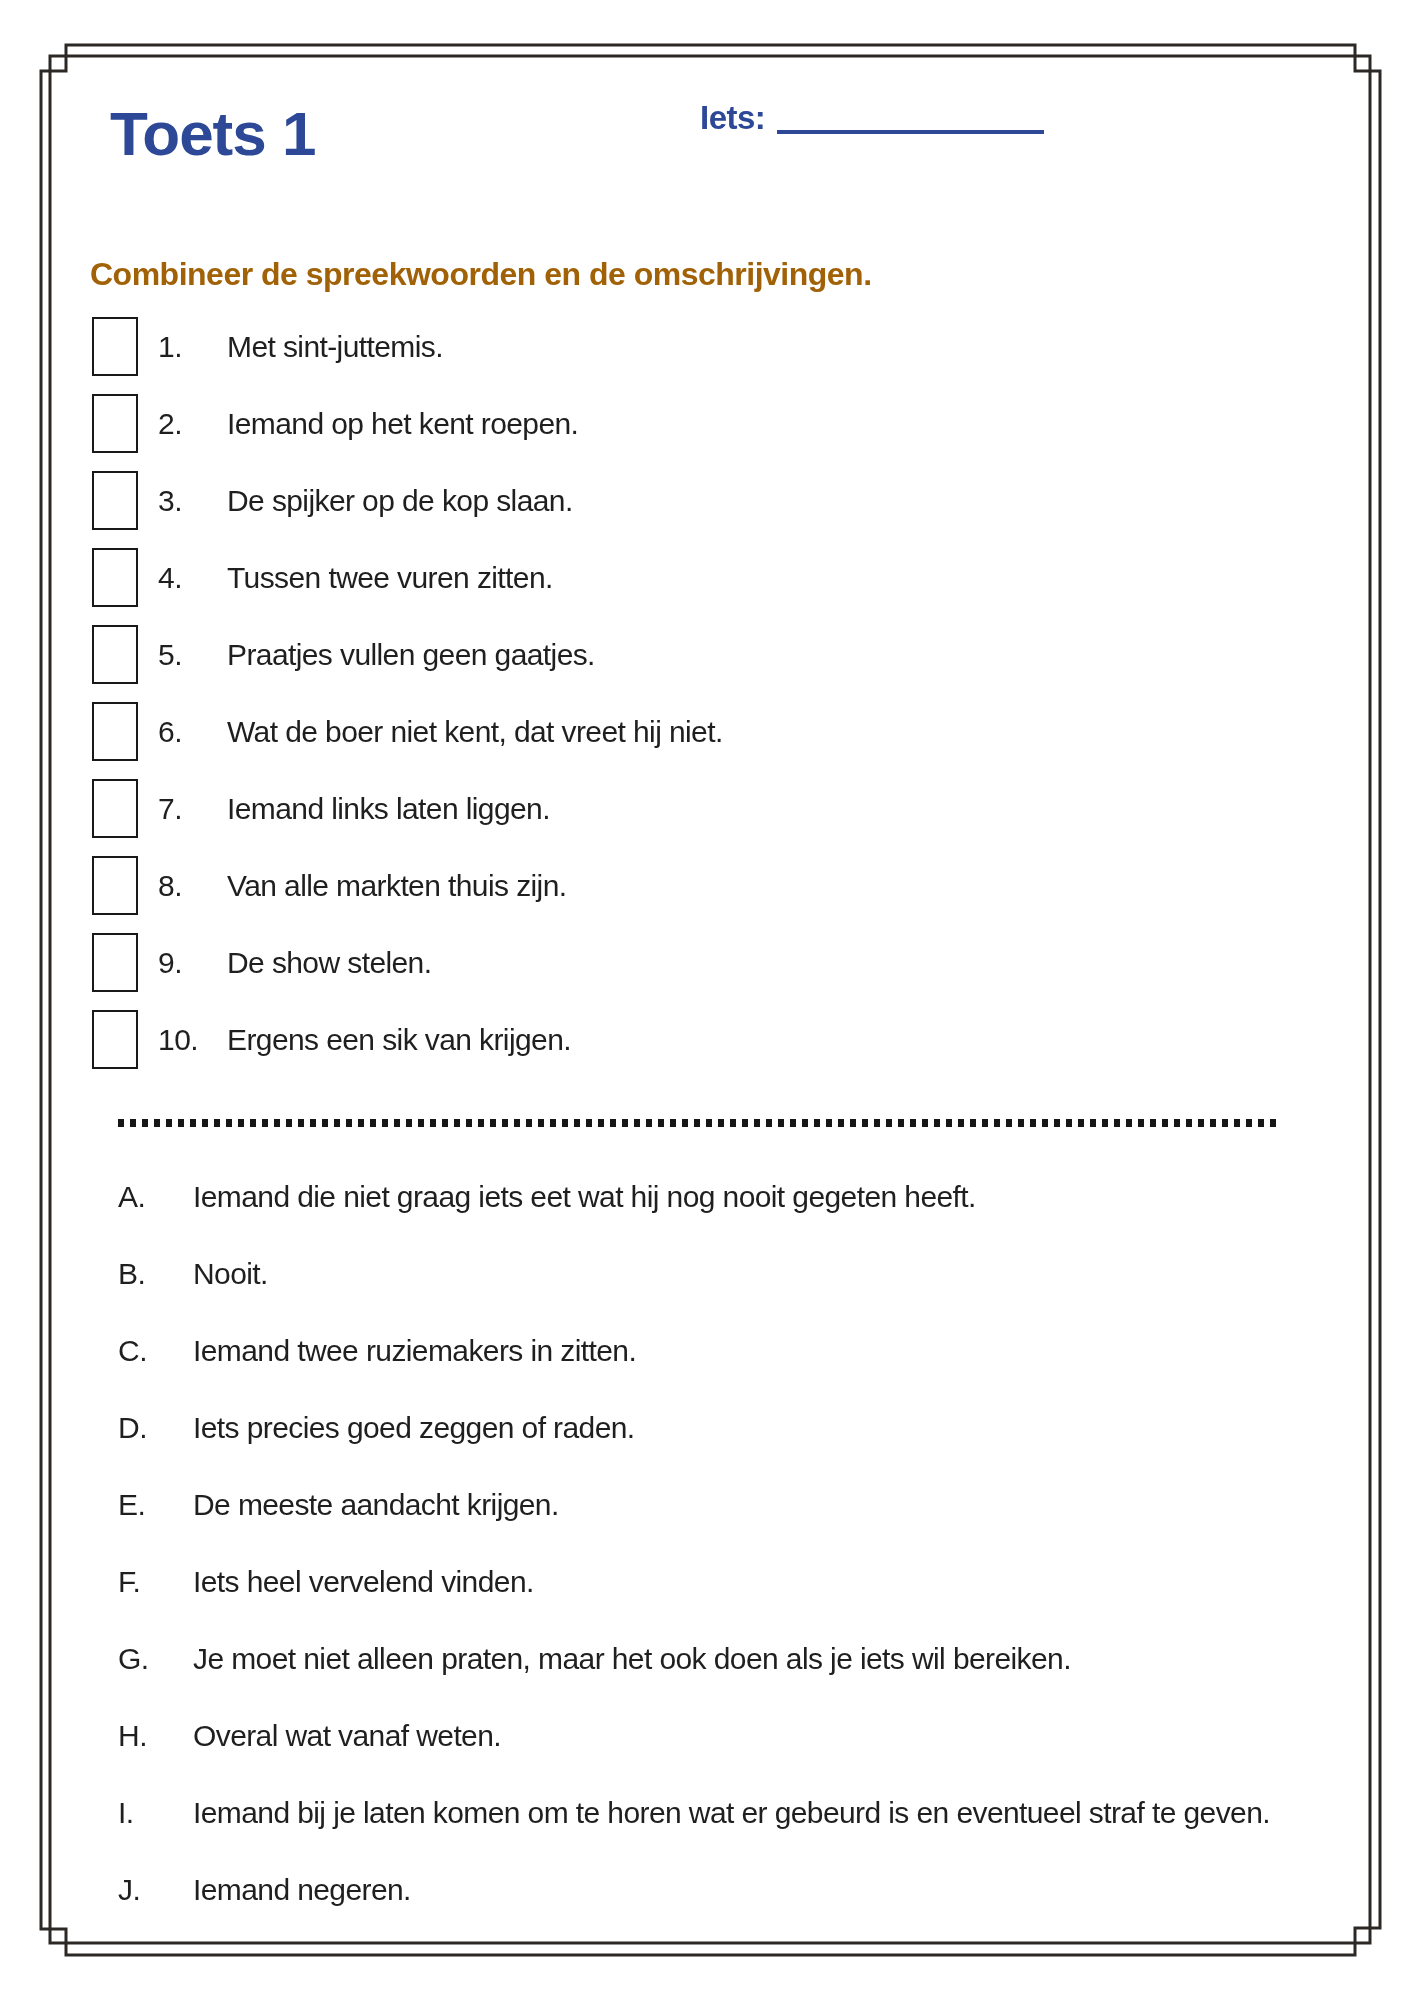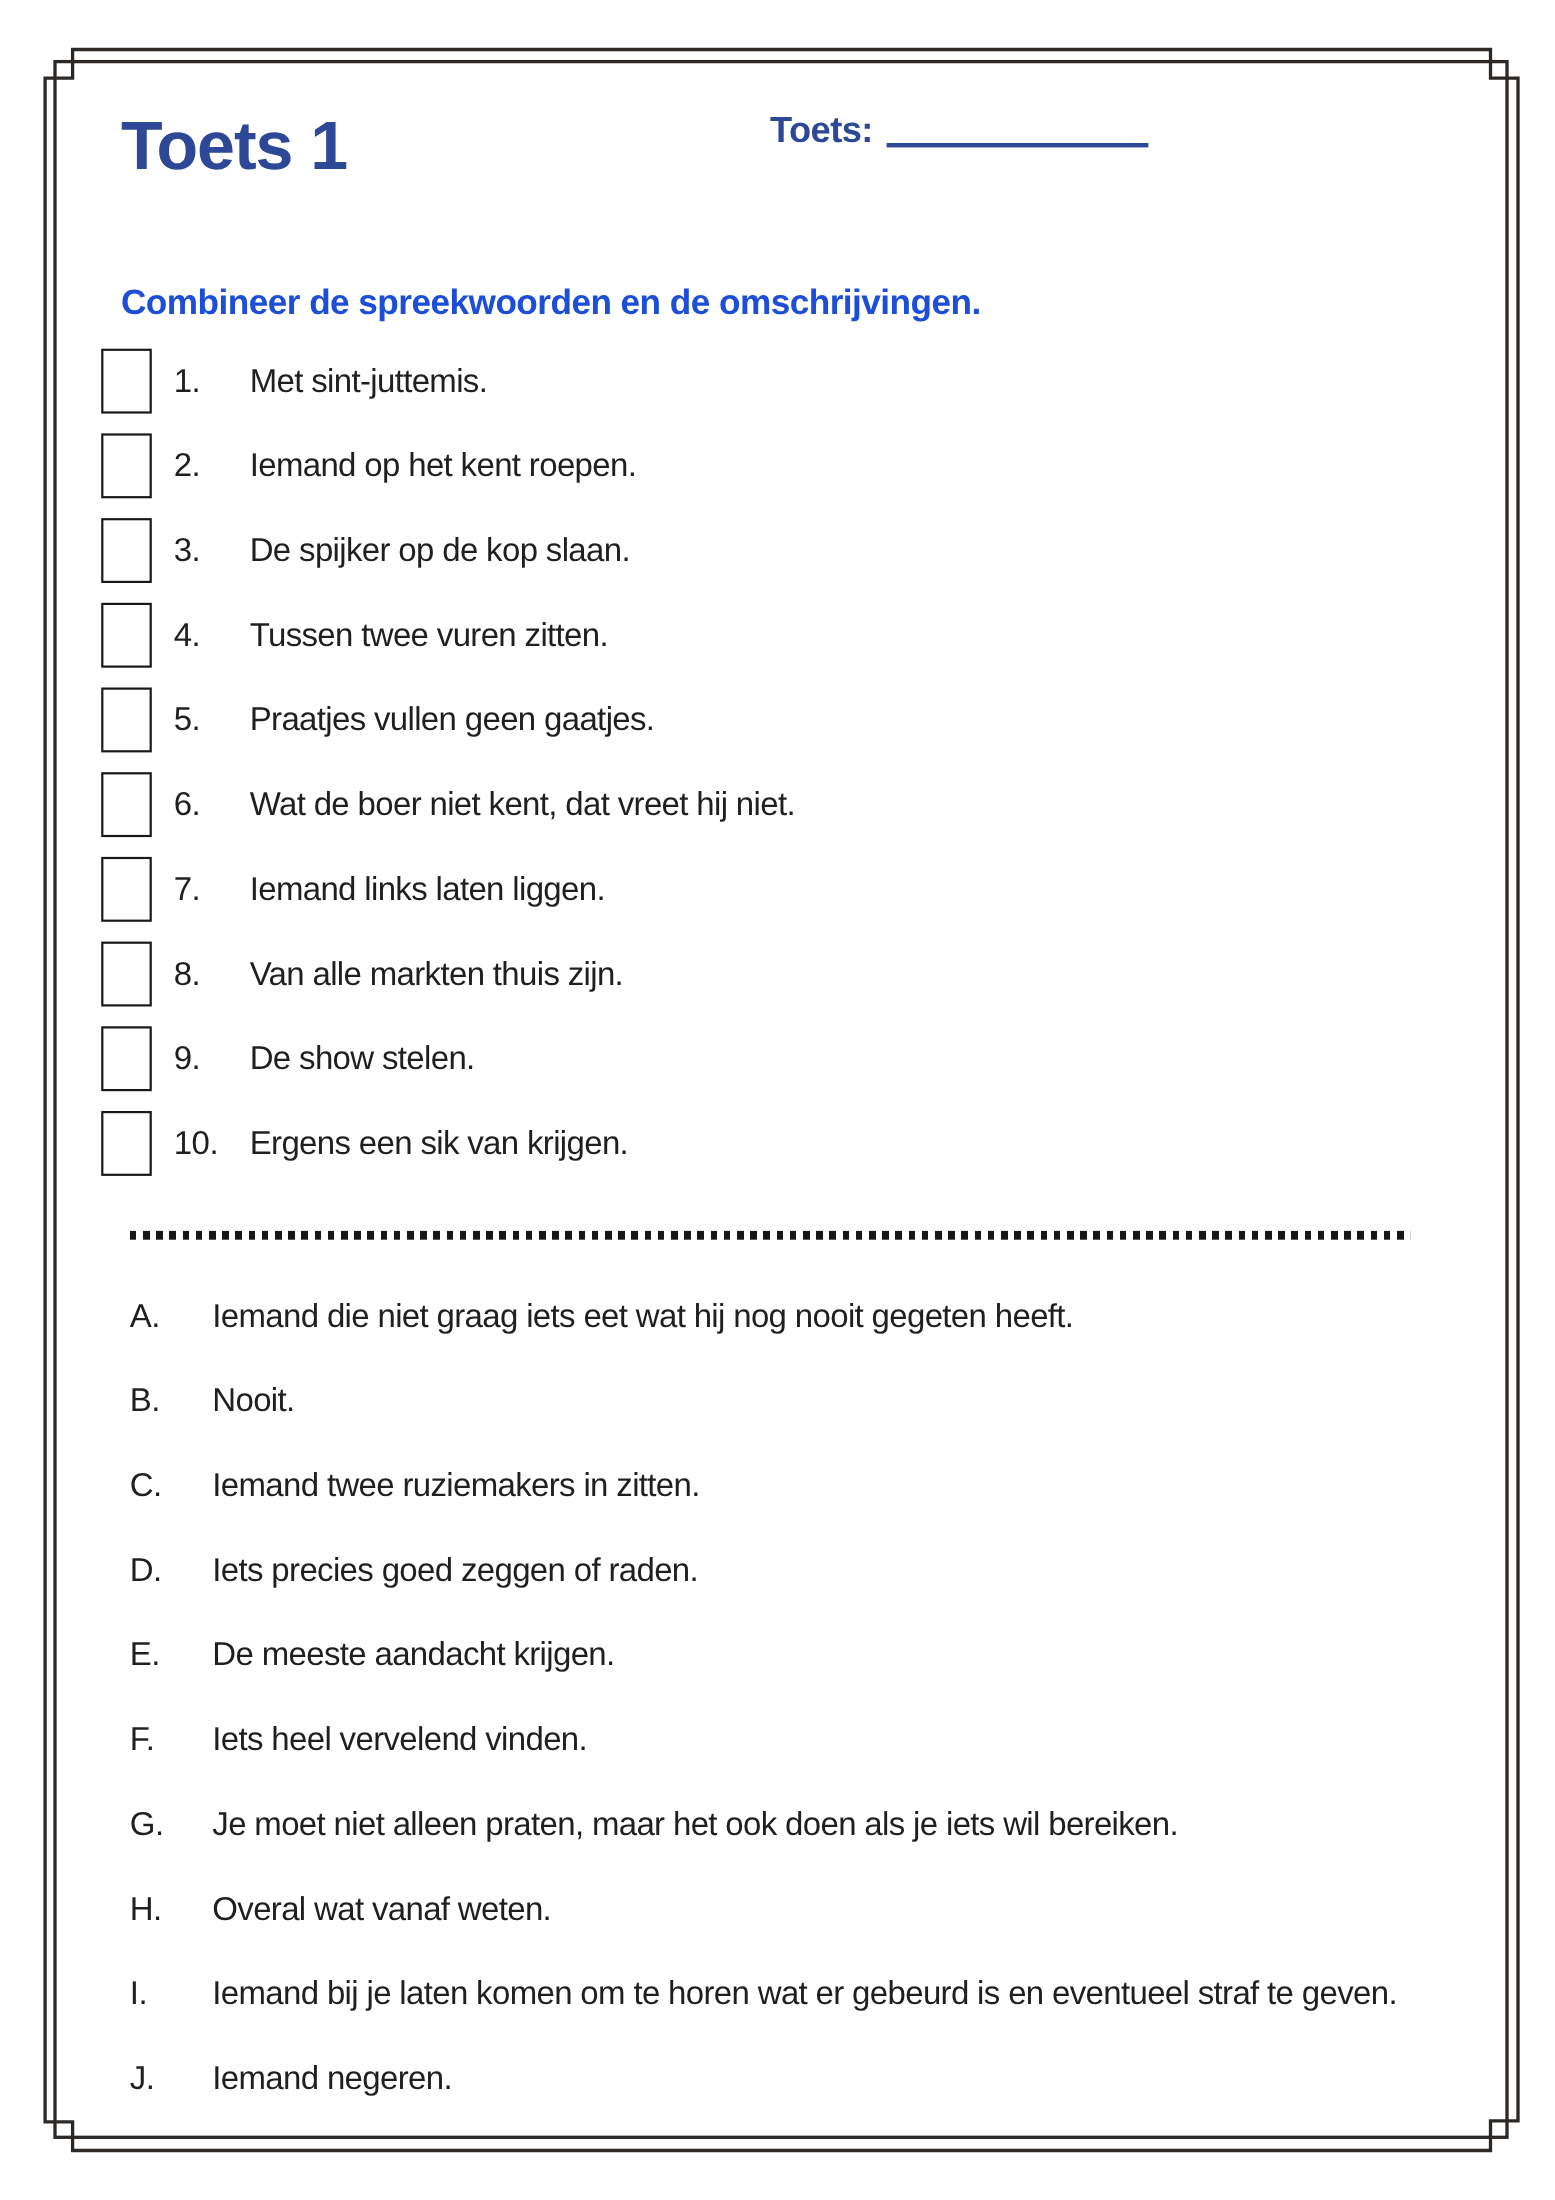--- a/index.html
+++ b/index.html
@@ -18,22 +18,22 @@
 
   .fields { position:absolute; left:700px; top:96px; width:344px; }
   .field-row { display:flex; align-items:flex-end; height:38px; margin-bottom:10px; }
   .field-label {
     font-size:33px; font-weight:bold; line-height:1; letter-spacing:-0.5px;
     color:var(--accent); padding-right:12px; white-space:nowrap;
   }
   .fill-line { flex:1; border-bottom:4px solid var(--accent); height:30px; }
 
   .instruction {
-    position:absolute; left:110px; top:256px;
-    font-size:32px; font-weight:bold; letter-spacing:-0.5px; color:#1d4ed8;
+    position:absolute; left:90px; top:256px;
+    font-size:32px; font-weight:bold; letter-spacing:-0.5px; color:#a16207;
     white-space:nowrap;
   }
 
   .proverbs { position:absolute; left:0; top:308px; width:1414px; }
   .p-row { display:flex; align-items:center; height:77px; }
   .checkbox {
     box-sizing:border-box; flex:none; width:46px; height:59px;
     border:2px solid #191919; background:#ffffff; margin-left:92px;
   }
   .num { flex:none; width:69px; margin-left:20px; font-size:30px; letter-spacing:-0.5px; }
@@ -56,21 +56,21 @@
 
   <svg class="frame-svg" width="1414" height="2000" viewBox="0 0 1414 2000">
     <path d="M66,45 H1355 V71 H1380 V1928 H1355 V1955 H66 V1929 H41 V71 H66 Z" fill="none" stroke="#2b2826" stroke-width="3"></path>
     <rect x="50" y="56" width="1320" height="1887" fill="none" stroke="#2b2826" stroke-width="3"></rect>
   </svg>
 
   <div class="title">Toets 1</div>
 
   <div class="fields">
     <div class="field-row">
-      <span class="field-label">Toets:</span>
+      <span class="field-label">Iets:</span>
       <span class="fill-line"></span>
     </div>
   </div>
 
   <div class="instruction">Combineer de spreekwoorden en de omschrijvingen.</div>
 
   <div class="proverbs" id="proverb-list">
   <div class="p-row">
     <span class="checkbox"></span>
     <span class="num">1.</span>

